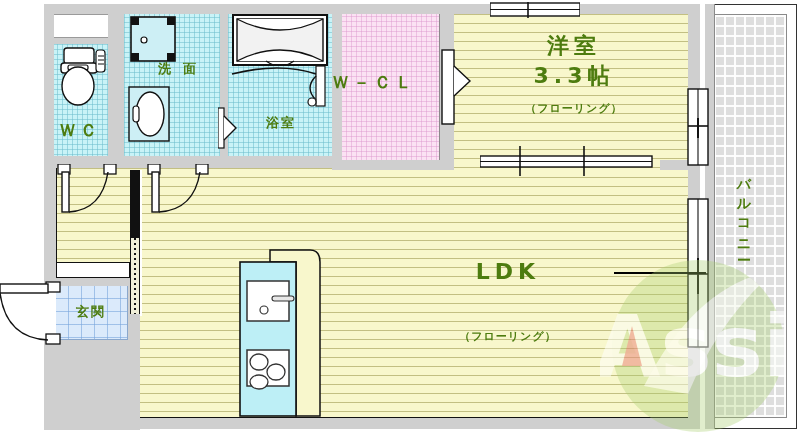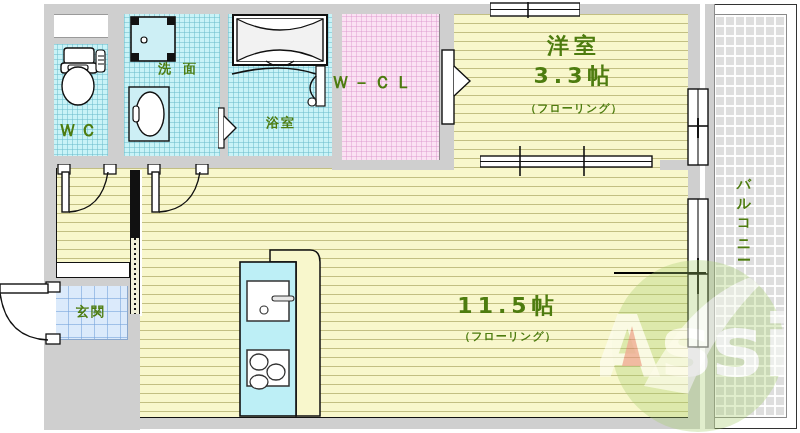--- a/index.html
+++ b/index.html
@@ -280,21 +280,21 @@
   <div class="lbl lbl-sm" style="left:138px;top:62px;width:80px;font-family:Liberation Mono, monospace;">洗 面</div>
 
   <div class="lbl lbl-sm" style="left:236px;top:95px;width:90px;margin-top:20px;">浴室</div>
 
   <div class="lbl lbl-md" style="left:324px;top:72px;width:100px;">Ｗ－ＣＬ</div>
 
   <div class="lbl lbl-lg" style="left:494px;top:32px;width:160px;">洋室</div>
   <div class="lbl lbl-lg" style="left:494px;top:62px;width:160px;">3.3帖</div>
   <div class="lbl lbl-xs" style="left:494px;top:102px;width:160px;">（フローリング）</div>
 
-  <div class="lbl lbl-lg" style="left:408px;top:292px;width:200px;">11.5帖</div>
+  <div class="lbl lbl-lg" style="left:408px;top:258px;width:200px;">LDK</div>
   <div class="lbl lbl-xs" style="left:408px;top:330px;width:200px;">（フローリング）</div>
 
   <div class="lbl lbl-sm" style="left:54px;top:304px;width:74px;">玄関</div>
 
   <div class="lbl lbl-vert" style="left:735px;top:168px;">バルコニー</div>
 
   <svg id="watermark" viewBox="0 0 200 175">
     <defs>
       <clipPath id="leafclip">
           <circle cx="98" cy="88" r="86"></circle>

